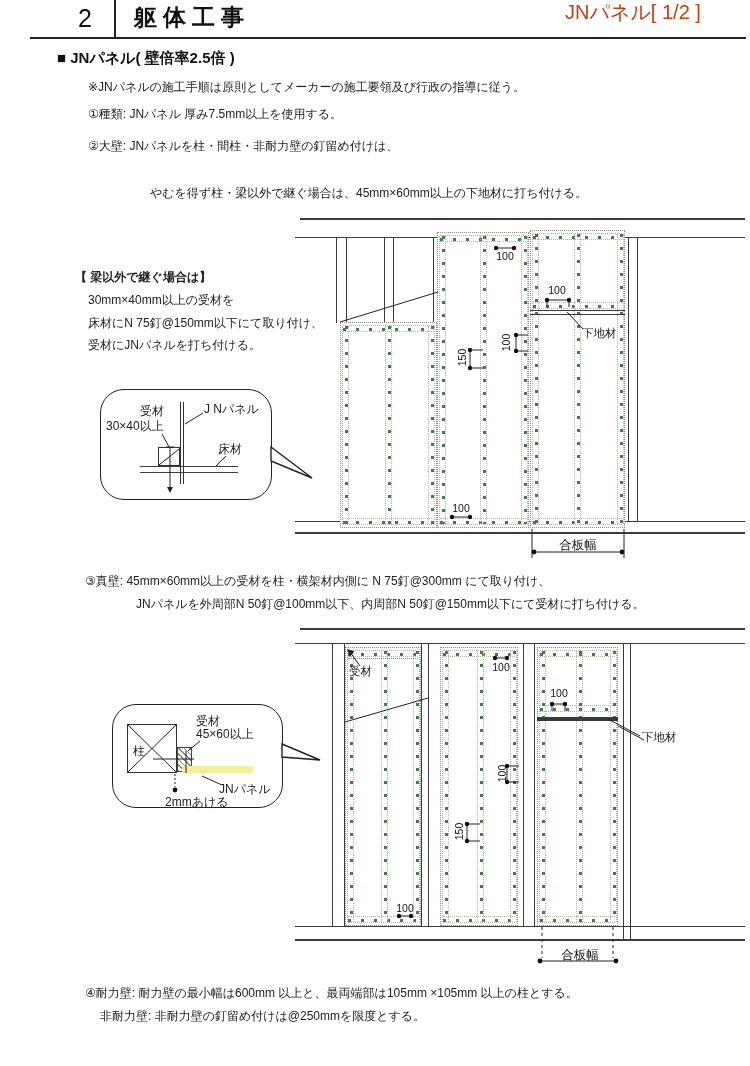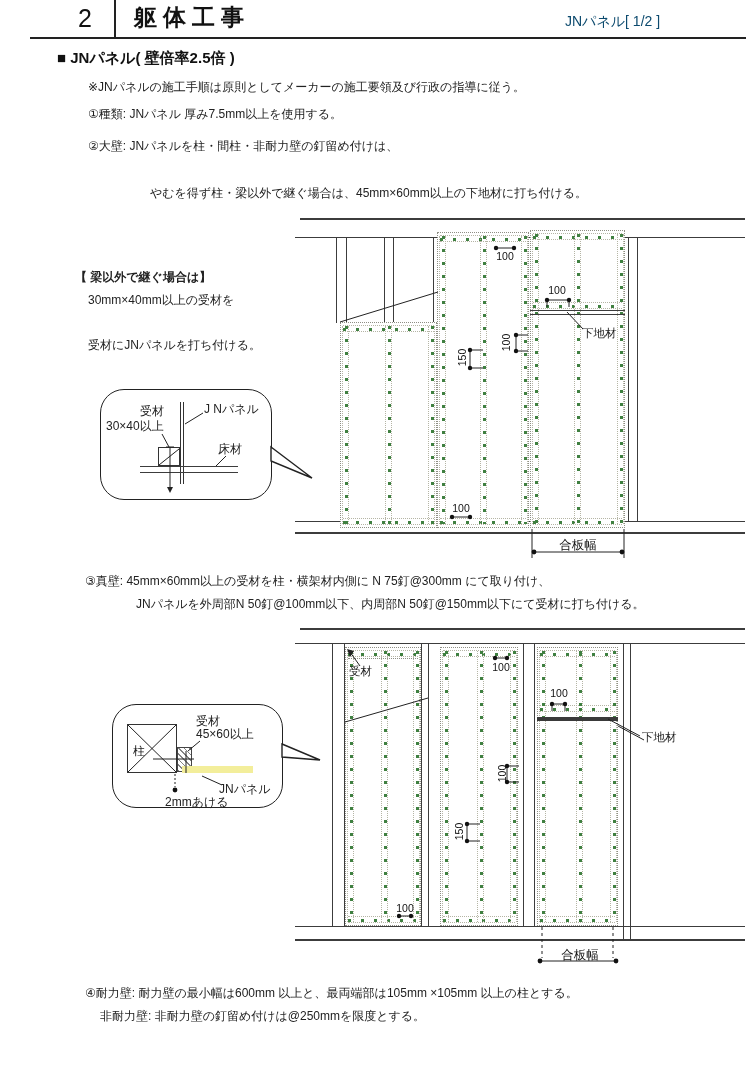--- a/index.html
+++ b/index.html
@@ -26,31 +26,32 @@
   .lbl{position:absolute;white-space:nowrap;font-size:11.5px;color:#222;}
 </style>
 </head>
 <body>
 
 <div class="page">
 
   <div class="txt" style="left:78px;top:3px;font-size:25px;color:#111;">2</div>
   <div class="vline" style="left:114px;top:0;height:38px;width:1.6px;background:#222;"></div>
   <div class="txt" style="left:134px;top:4px;font-size:23px;font-weight:bold;letter-spacing:6px;color:#111;">躯体工事</div>
-  <div class="txt" style="left:565px;top:13px;font-size:14px;color:#0c4a6e;">JNパネル[ 1/2 ]</div>
+  <div class="txt" style="left:565px;top:0;font-size:20px;color:#c2410c;">JNパネル[ 1/2 ]</div>
   <div class="hline" style="left:30px;top:37px;width:716px;height:2px;background:#222;"></div>
 
   <div class="txt" style="left:57px;top:49px;font-size:15px;font-weight:bold;color:#111;">■ JNパネル( 壁倍率2.5倍 )</div>
   <div class="txt" style="left:88px;top:80px;">※JNパネルの施工手順は原則としてメーカーの施工要領及び行政の指導に従う。</div>
   <div class="txt" style="left:88px;top:107px;">①種類: JNパネル 厚み7.5mm以上を使用する。</div>
   <div class="txt" style="left:88px;top:139px;">②大壁: JNパネルを柱・間柱・非耐力壁の釘留め付けは、</div>
   <div class="txt" style="left:150px;top:186px;">やむを得ず柱・梁以外で継ぐ場合は、45mm×60mm以上の下地材に打ち付ける。</div>
 
   <div class="txt" style="left:75px;top:270px;font-weight:bold;">【 梁以外で継ぐ場合は】</div>
   <div class="txt" style="left:88px;top:293px;">30mm×40mm以上の受材を</div>
+  <div class="txt" style="left:88px;top:316px;">床材にN 75釘@150mm以下にて取り付け、</div>
   <div class="txt" style="left:88px;top:338px;">受材にJNパネルを打ち付ける。</div>
 
   <div class="hline" style="left:300px;top:218px;width:445px;height:1.5px;"></div>
   <div class="hline" style="left:295px;top:237px;width:450px;"></div>
   <div class="hline" style="left:295px;top:521px;width:450px;"></div>
   <div class="vline" style="left:336px;top:238px;height:85px;"></div>
   <div class="vline" style="left:346px;top:238px;height:85px;"></div>
   <div class="vline" style="left:384px;top:238px;height:85px;"></div>
   <div class="vline" style="left:393px;top:238px;height:85px;"></div>
   <div class="vline" style="left:433px;top:238px;height:85px;"></div>

